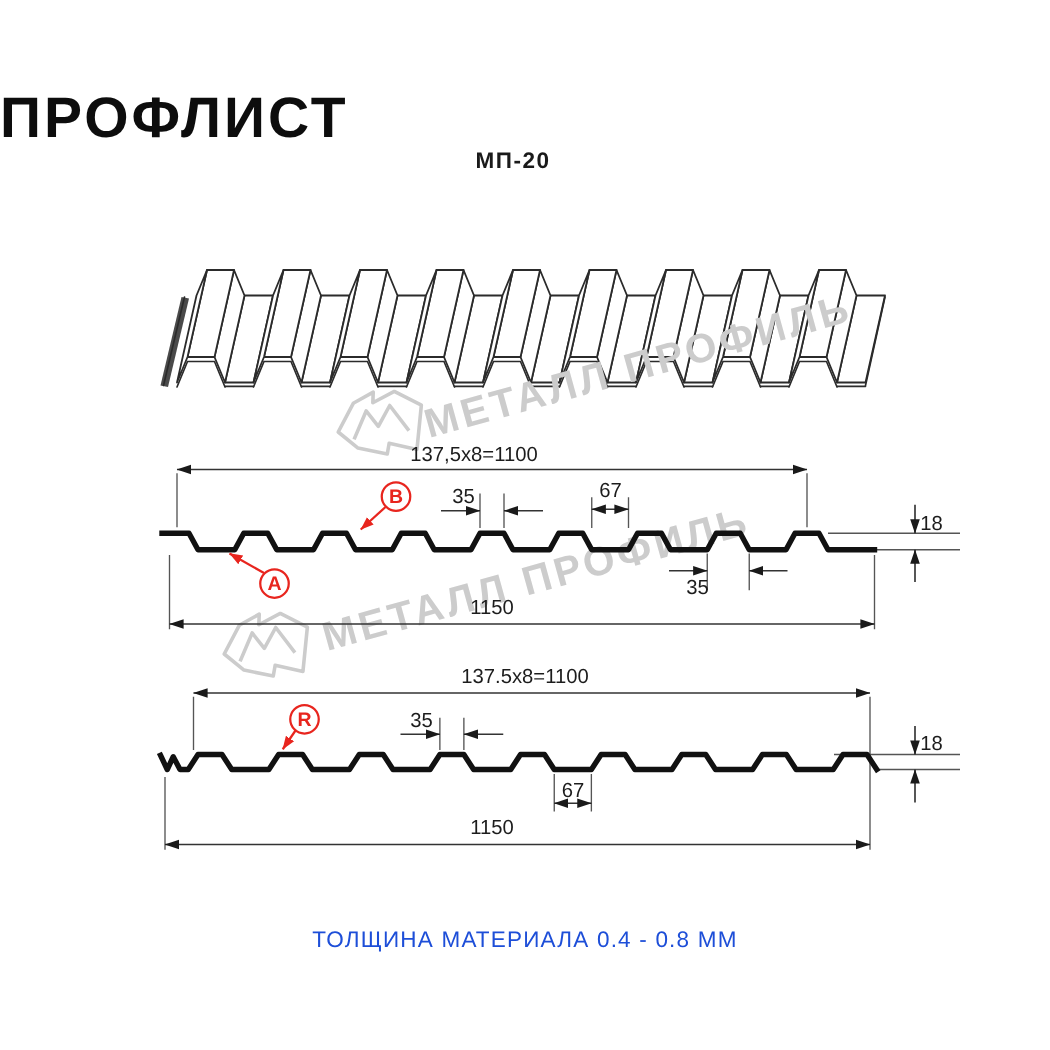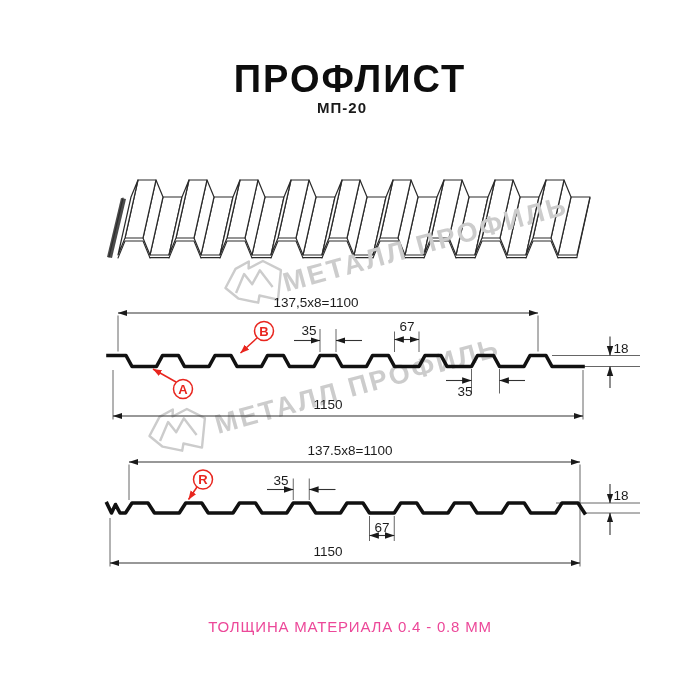--- a/index.html
+++ b/index.html
@@ -1,24 +1,24 @@
 <!DOCTYPE html>
 <html><head>
 <meta charset="utf-8">
 <style>
   html,body{margin:0;padding:0;}
   body{width:700px;height:700px;background:#ffffff;position:relative;overflow:hidden;
        font-family:"Liberation Sans", sans-serif;}
   .page{position:absolute;inset:0;}
-  .title{position:absolute;top:58px;left:0;width:700px;text-align:center;
+  .title{position:absolute;top:58px;left:0;width:700px;text-align:left;
          font-size:38px;font-weight:bold;letter-spacing:2px;color:#0d0d0d;}
   .subtitle{position:absolute;top:99px;left:0;width:684px;text-align:center;
          font-size:15px;font-weight:bold;letter-spacing:1px;color:#1a1a1a;}
   .caption{position:absolute;top:618px;left:0;width:700px;text-align:center;
-         font-size:15px;font-weight:500;letter-spacing:0.8px;color:#ec4899;}
+         font-size:15px;font-weight:500;letter-spacing:0.8px;color:#1d4ed8;}
   svg{position:absolute;left:0;top:0;}
   .f{fill:#ffffff;stroke:#2b2b2b;stroke-width:1.2;stroke-linejoin:round;}
   .t{fill:none;stroke:#2b2b2b;stroke-width:1.1;stroke-linecap:round;}
   .prof{fill:none;stroke:#111111;stroke-width:3.6;stroke-linejoin:round;stroke-linecap:square;}
   .ext{stroke:#555555;stroke-width:0.9;fill:none;}
   .dim{stroke:#333333;stroke-width:1.1;fill:none;}
   .dimtxt{font-size:13.5px;fill:#1c1c1c;}
   .wmtxt{font-size:27px;font-weight:bold;letter-spacing:2.5px;fill:#cccccc;}
   .wmlogo{fill:none;stroke:#cccccc;stroke-width:2.4;stroke-linejoin:round;}
   .red{stroke:#e8251e;stroke-width:1.5;fill:none;}

